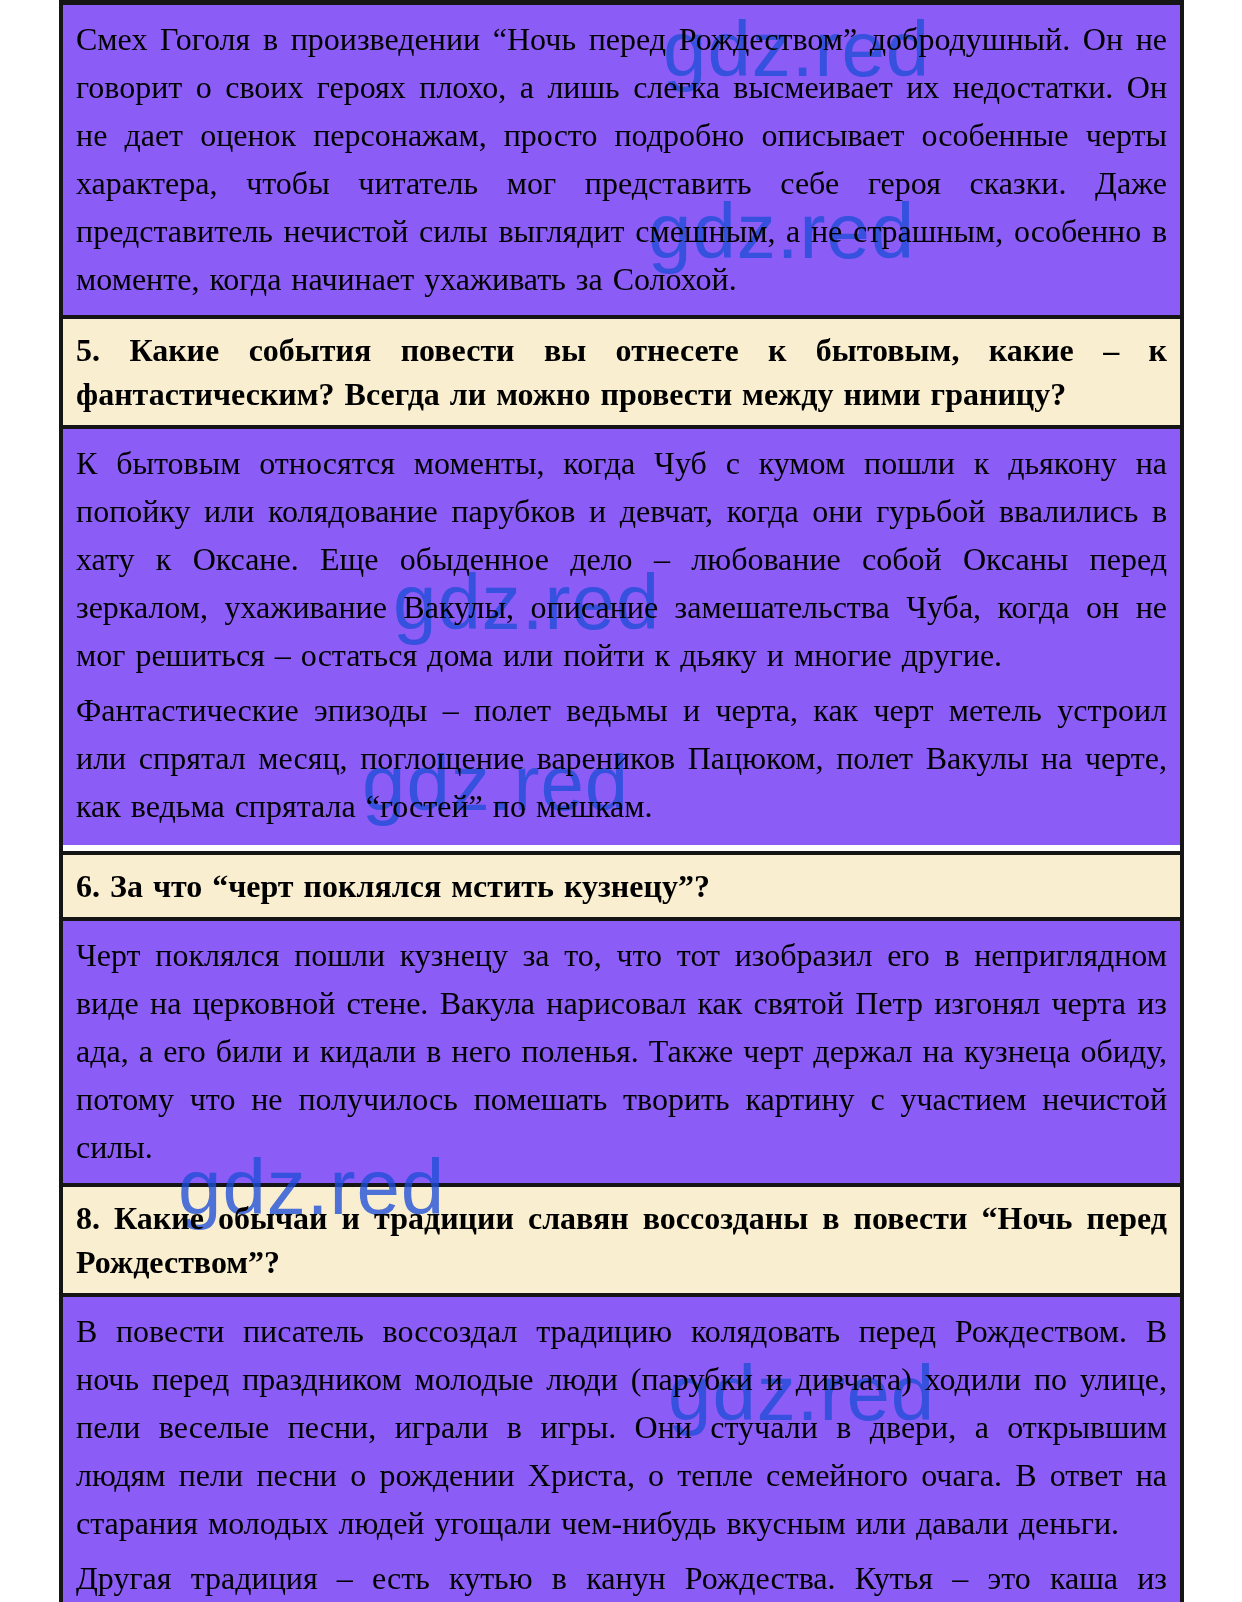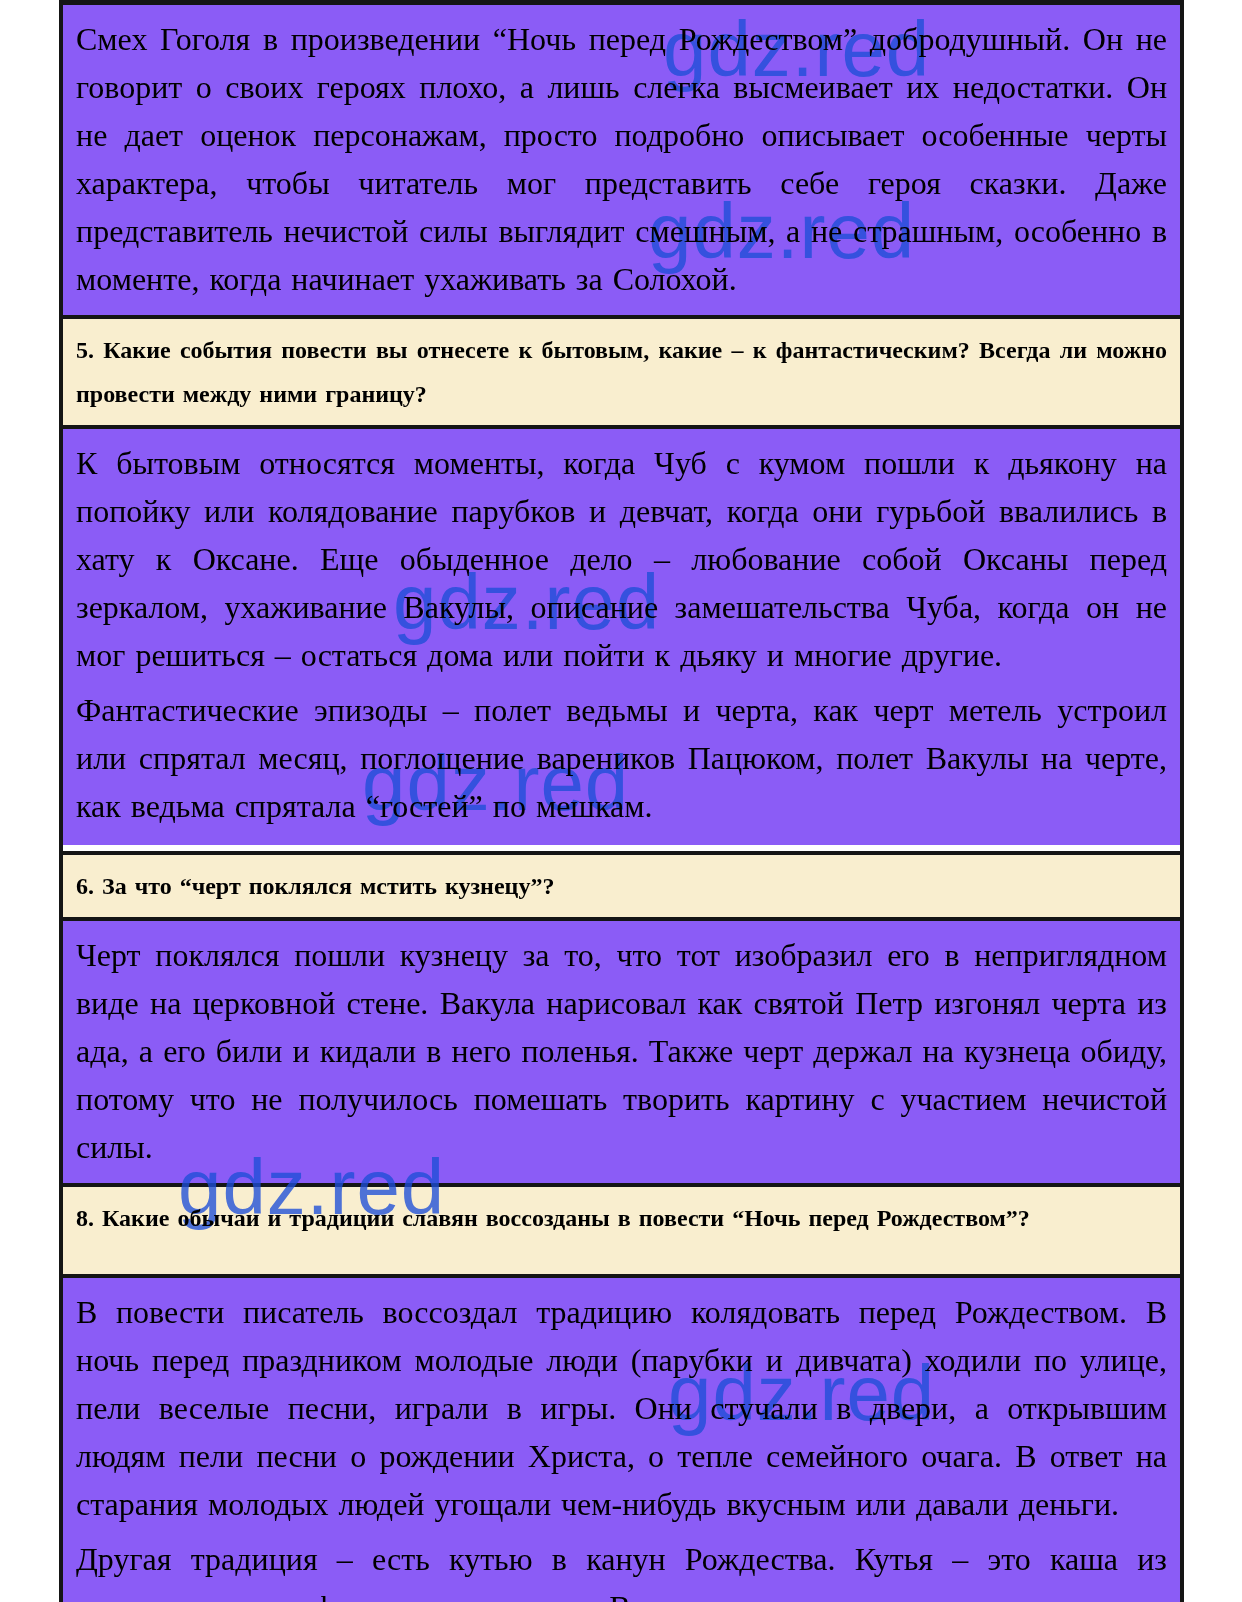--- a/index.html
+++ b/index.html
@@ -33,21 +33,21 @@
   .sec.answer {
     background: #8b5cf6;
     padding: 10px 13px 12px 13px;
     font-size: 32px;
     line-height: 48px;
   }
 
   .sec.question {
     background: #f9eecf;
     padding: 9px 13px;
-    font-size: 24px;
+    font-size: 32px;
     font-weight: bold;
     line-height: 44px;
     border-top: 4px solid #151515;
     border-bottom: 4px solid #151515;
   }
 
   .sec p {
     margin: 0;
     text-align: justify;
     word-spacing: 2px;

